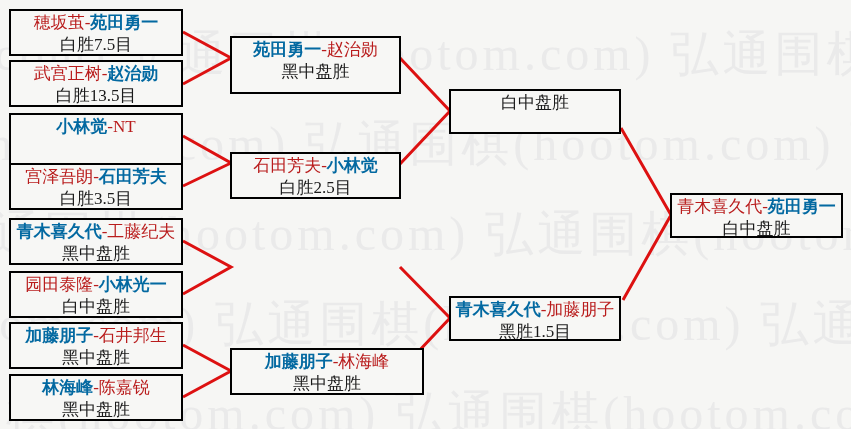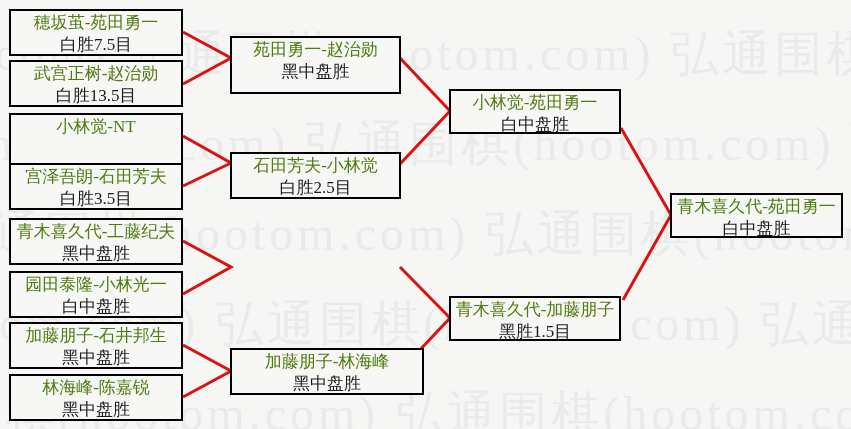--- a/index.html
+++ b/index.html
@@ -42,22 +42,22 @@
     background:#f7f7f5;
     border:2px solid #000000;
     text-align:center;
     font-size:17px;
     line-height:22px;
     color:#1a1a1a;
     padding-top:1px;
   }
   .box .l1{white-space:nowrap;}
   .box .l2{white-space:nowrap;}
-  .red{color:#4d7c0f;}
-  .blk{color:#4d7c0f;}
+  .red{color:#0369a1;font-weight:bold;}
+  .blk{color:#b91c1c;}
 </style>
 </head>
 <body>
 
 <div class="canvas">
 
   <div class="wm">
     <div class="wm-row">弘通围棋(hootom.com) 弘通围棋(hootom.com) 弘通围棋(hootom.com) 弘通围棋(hootom.com)</div>
     <div class="wm-row">弘通围棋(hootom.com) 弘通围棋(hootom.com) 弘通围棋(hootom.com) 弘通围棋(hootom.com)</div>
     <div class="wm-row">弘通围棋(hootom.com) 弘通围棋(hootom.com) 弘通围棋(hootom.com) 弘通围棋(hootom.com)</div>
@@ -115,21 +115,20 @@
   <div class="box" style="left:230px;top:152px;width:171px;height:47px;">
     <div class="l1"><span class="blk">石田芳夫-</span><span class="red">小林觉</span></div>
     <div class="l2">白胜2.5目</div>
   </div>
   <div class="box" style="left:230px;top:348px;width:194px;height:47px;">
     <div class="l1"><span class="red">加藤朋子</span><span class="blk">-林海峰</span></div>
     <div class="l2">黑中盘胜</div>
   </div>
 
   <div class="box" style="left:449px;top:89px;width:172px;height:45px;">
-    <div class="l1"><span class="blk">小林觉-</span><span class="red">苑田勇一</span></div>
     <div class="l2">白中盘胜</div>
   </div>
   <div class="box" style="left:449px;top:296px;width:172px;height:45px;">
     <div class="l1"><span class="red">青木喜久代</span><span class="blk">-加藤朋子</span></div>
     <div class="l2">黑胜1.5目</div>
   </div>
 
   <div class="box" style="left:670px;top:193px;width:173px;height:45px;">
     <div class="l1"><span class="blk">青木喜久代-</span><span class="red">苑田勇一</span></div>
     <div class="l2">白中盘胜</div>

